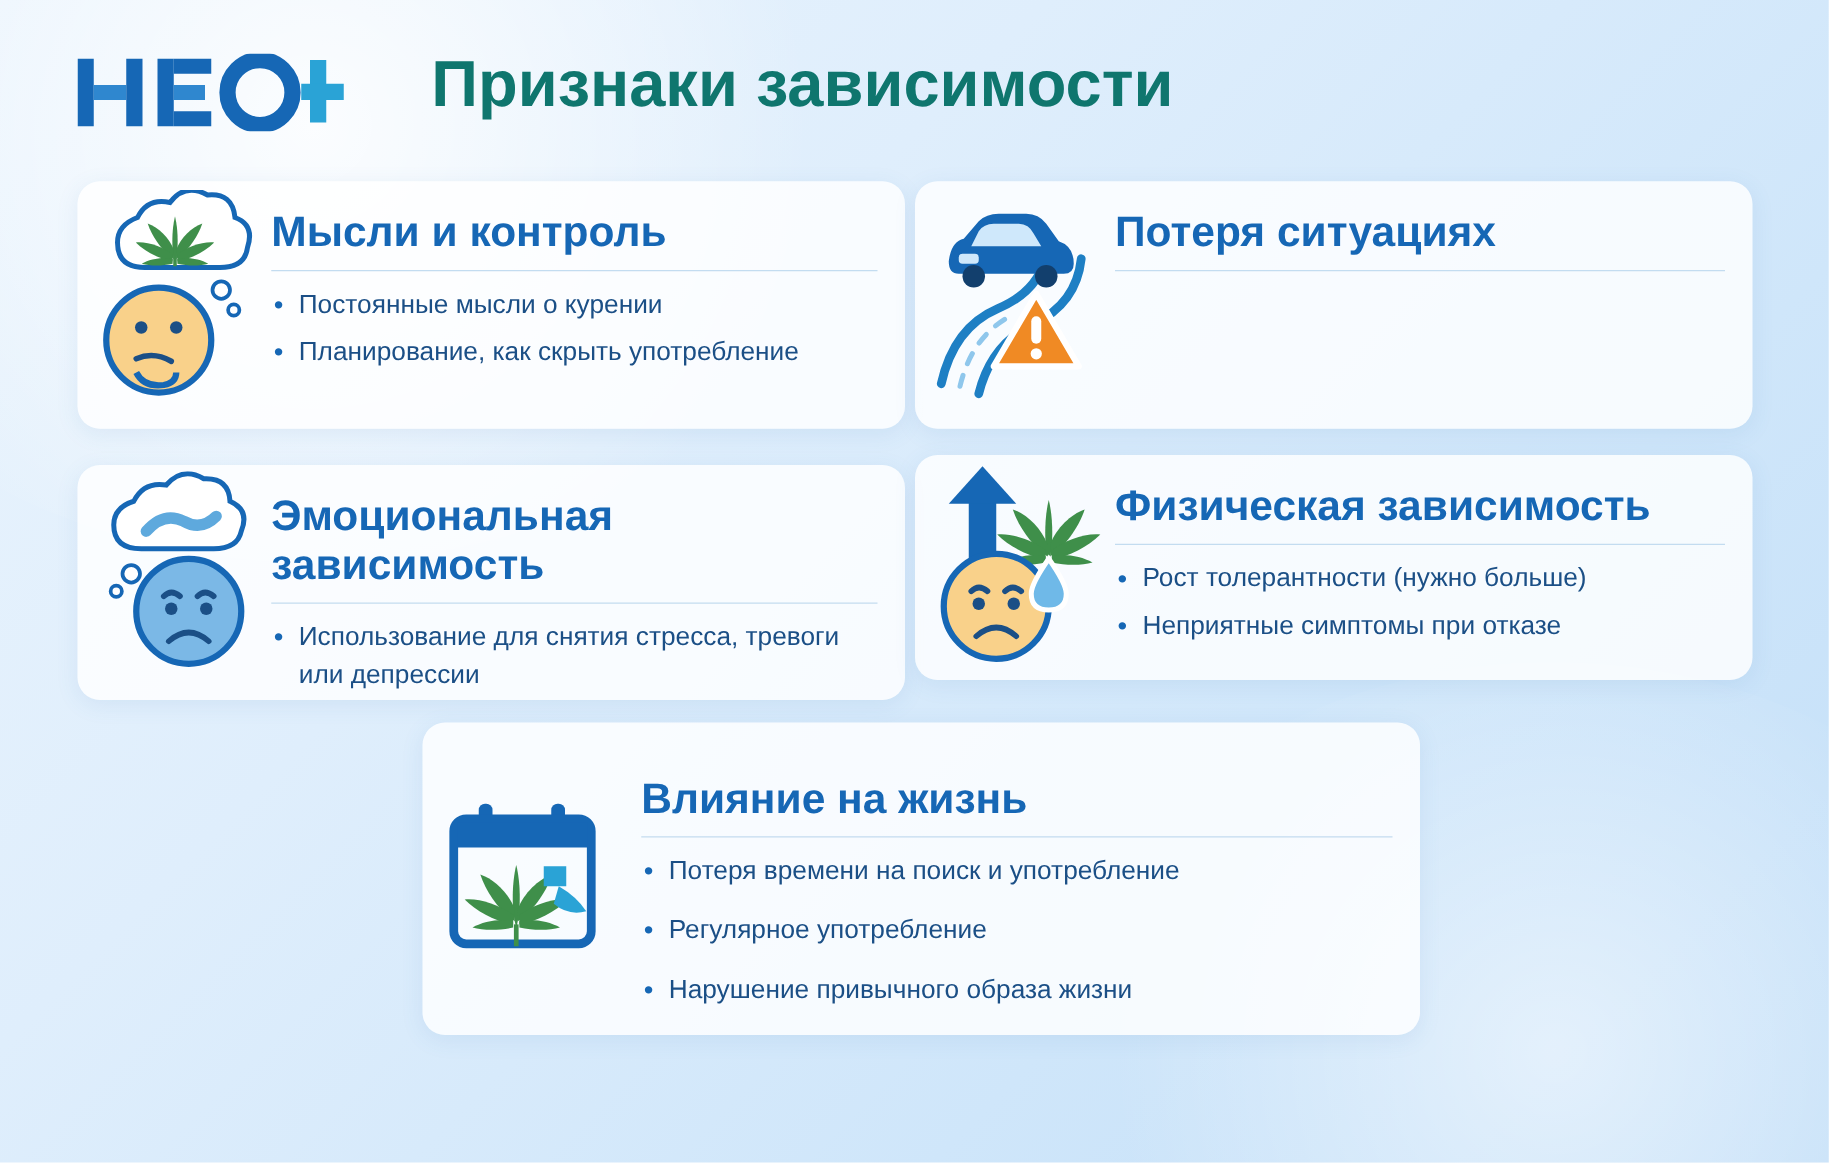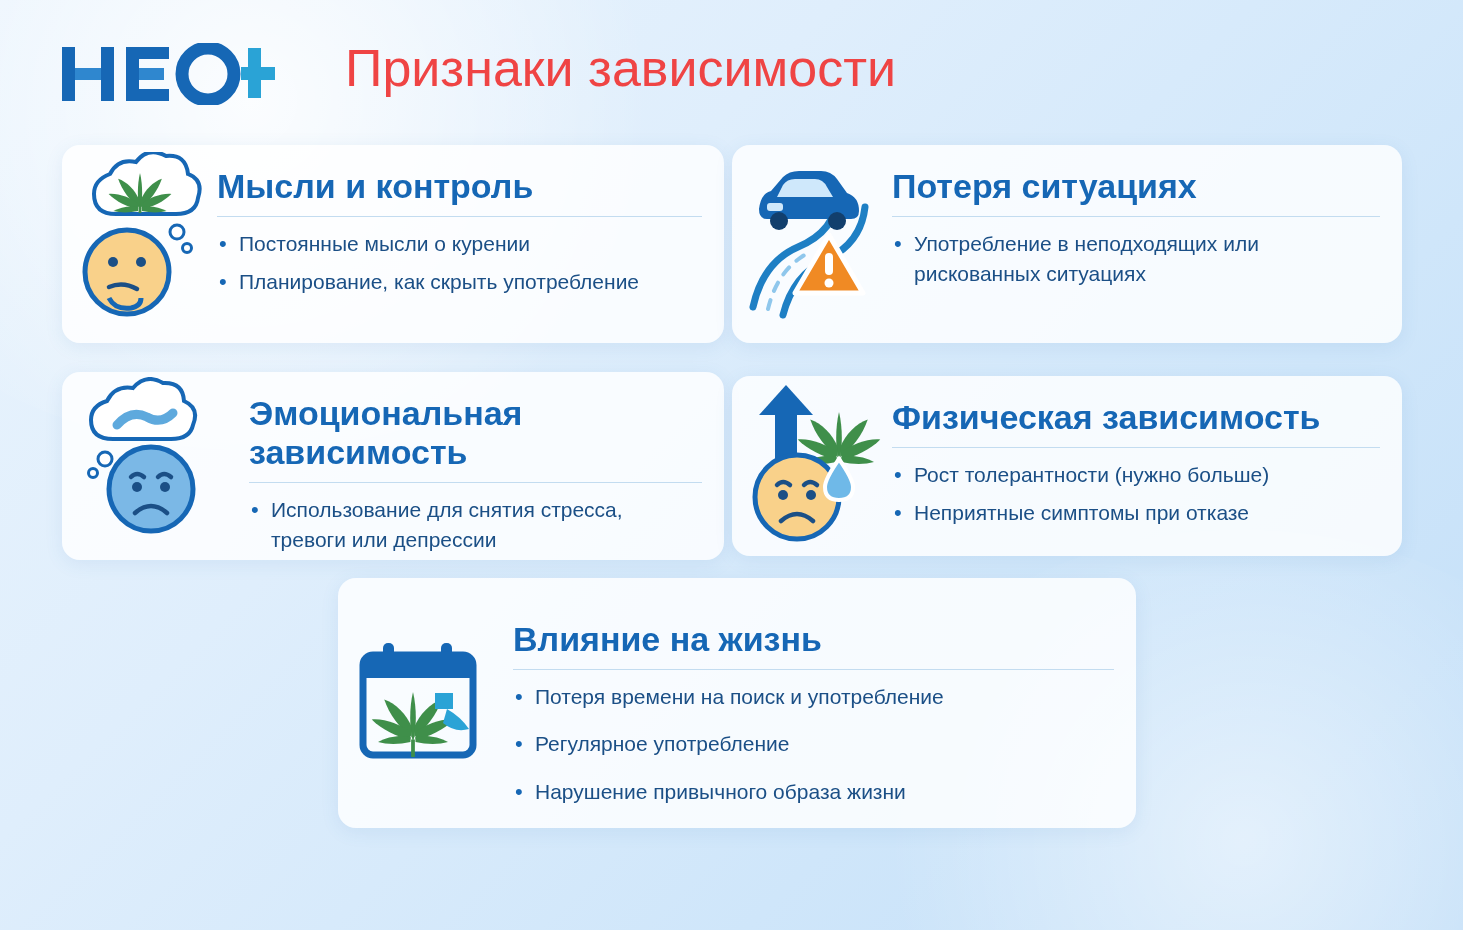--- a/index.html
+++ b/index.html
@@ -43,22 +43,22 @@
     top: 44px;
     display: flex;
     align-items: center;
     height: 60px;
   }
   .page-title {
     position: absolute;
     left: 345px;
     top: 38px;
     font-size: 52px;
-    font-weight: normal;
-    color: #ef4444;
+    font-weight: bold;
+    color: #0f766e;
     letter-spacing: 0px;
     font-family: "Liberation Sans", sans-serif;
   }
 
   
   .card {
     position: absolute;
     background: rgba(255,255,255,0.82);
     border-radius: 18px;
     box-shadow: 0 4px 18px rgba(70,130,190,0.10);
@@ -102,22 +102,22 @@
     content: "•";
     position: absolute;
     left: 2px;
     top: -1px;
     color: #1667b5;
     font-size: 22px;
   }
 
   #card-thoughts { left: 62px;  top: 145px; width: 662px; height: 198px; }
   #card-control  { left: 732px; top: 145px; width: 670px; height: 198px; }
-  #card-emotion  { left: 62px;  top: 372px; width: 662px; height: 188px; gap: 32px; }
-  #card-physical { left: 732px; top: 376px; width: 670px; height: 180px; }
+  #card-emotion  { left: 62px;  top: 372px; width: 662px; height: 188px; }
+  #card-physical { left: 732px; top: 364px; width: 670px; height: 180px; }
   #card-life     { left: 338px; top: 578px; width: 798px; height: 250px; }
 
   #card-thoughts .card-icon { width: 155px; height: 198px; }
   #card-control .card-icon  { width: 160px; height: 198px; }
   #card-emotion .card-icon  { width: 155px; height: 180px; }
   #card-physical .card-icon { width: 160px; height: 180px; }
   #card-life .card-icon     { width: 175px; height: 250px; }
 
   #card-life .card-body { padding-top: 42px; }
   #card-life .bullets li { margin-bottom: 17px; }
@@ -207,23 +207,20 @@
 
       <g transform="translate(60,78)">
         <path d="M34 0 L68 58 L0 58 Z" fill="#f08a24" stroke="#ffffff" stroke-width="5" stroke-linejoin="round"></path>
         <rect x="30" y="18" width="8" height="22" rx="4" fill="#ffffff"></rect>
         <circle cx="34" cy="48" r="4.5" fill="#ffffff"></circle>
       </g>
     </svg>
   </div>
   <div class="card-body">
     <div class="card-title">Потеря ситуациях</div>
-    <ul class="bullets">
-      <li>Употребление в неподходящих или рискованных ситуациях</li>
-    </ul>
   </div>
 </div>
 
 <div class="card" id="card-emotion">
   <div class="card-icon">
     <svg width="150" height="170" viewBox="0 0 150 170">
 
       <path d="M42 24 q8 -16 26 -13 q13 -15 30 -5 q20 -1 21 18 q16 7 9 24 q-3 14 -22 14 l-58 0 q-22 0 -22 -19 q0 -14 16 -19 z" fill="#ffffff" stroke="#1667b5" stroke-width="4"></path>
 
       <path d="M52 48 q14 -16 30 -8 q14 8 26 -4" fill="none" stroke="#5ea9dd" stroke-width="9" stroke-linecap="round"></path>

